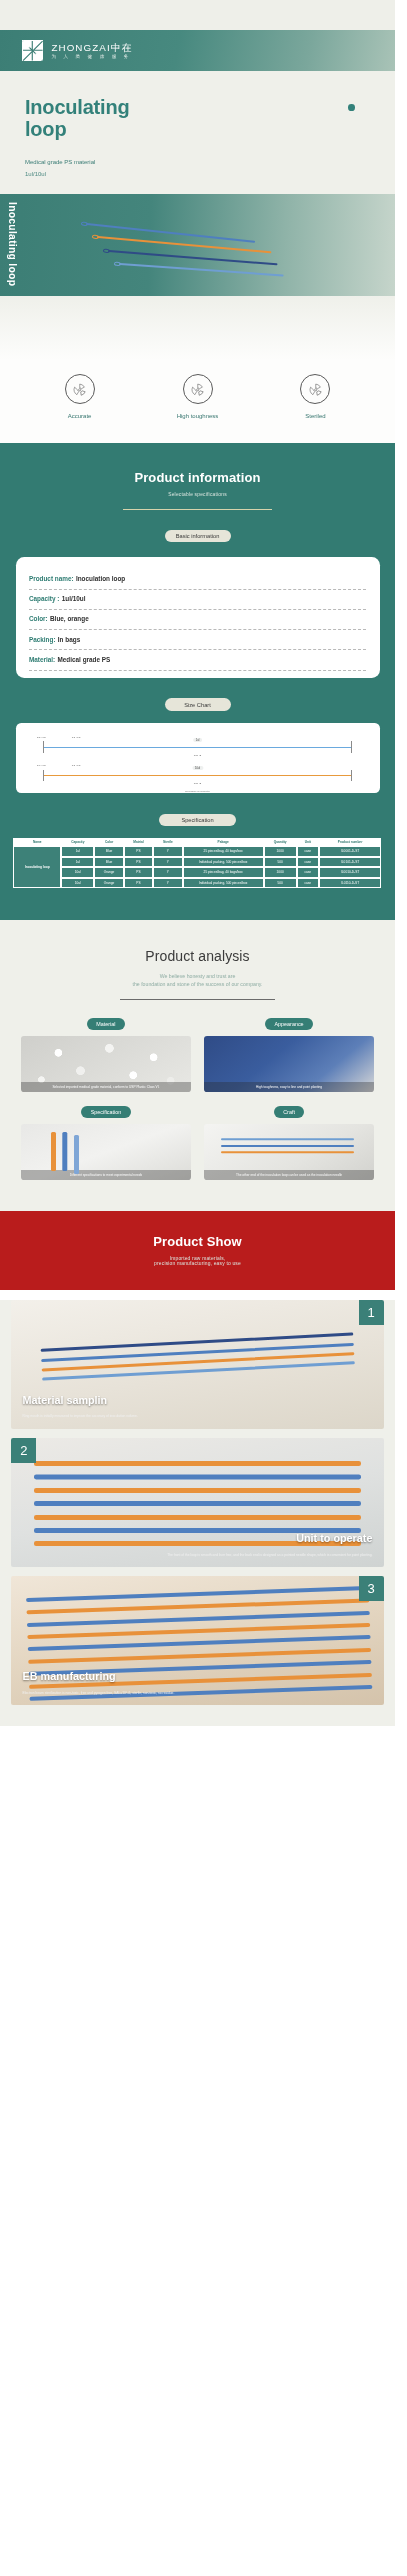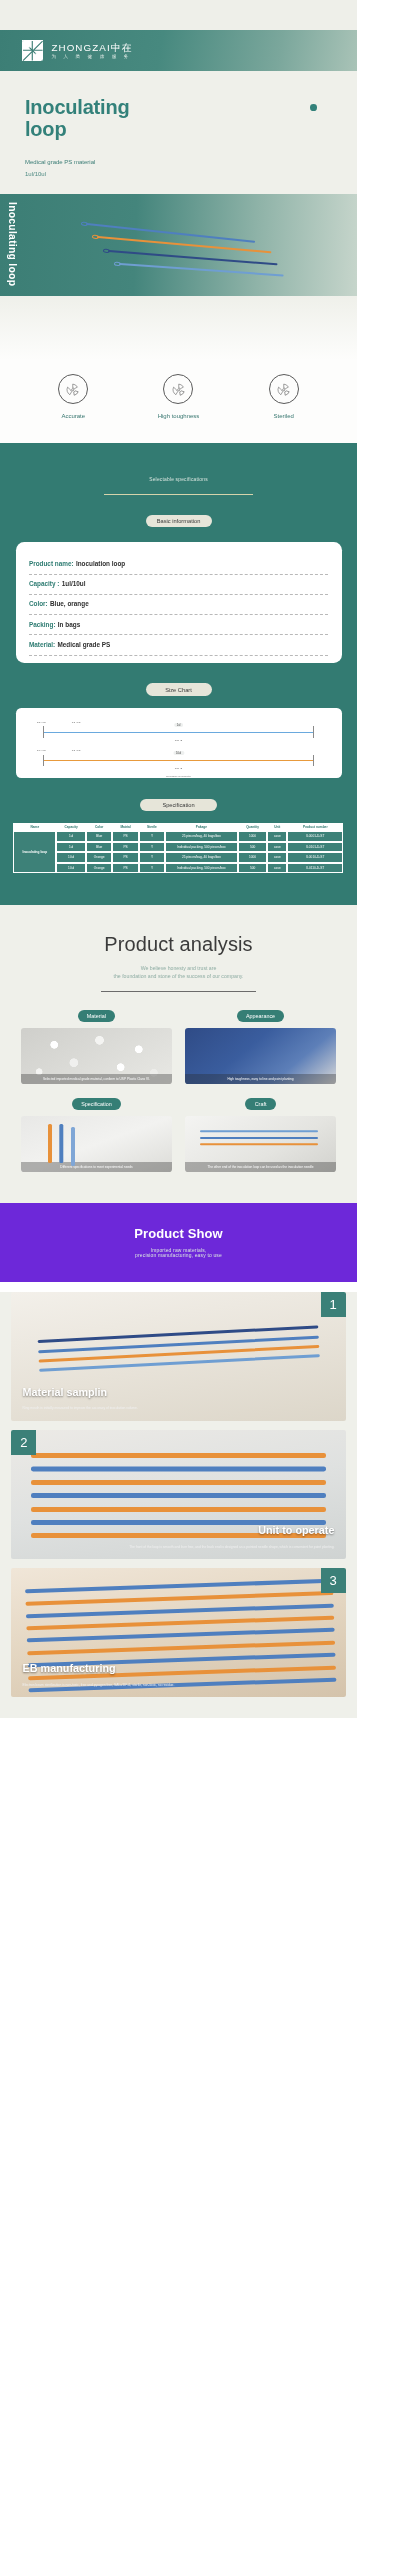--- a/index.html
+++ b/index.html
@@ -3,21 +3,21 @@
 <meta charset="utf-8">
 <style>
   * { margin:0; padding:0; box-sizing:border-box; }
   html,body { background:#ffffff; }
   body {
     width:407px;
     font-family:"Liberation Sans", sans-serif;
     color:#333;
     -webkit-font-smoothing:antialiased;
   }
-  .page { width:357px; position:relative; overflow:hidden; }
+  .page { width:395px; position:relative; overflow:hidden; }
 
   
   .topstrip { height:30px; background:#eeefe9; }
   .logobar {
     height:41px;
     background:linear-gradient(100deg,#3c7e75 0%,#47897f 45%,#7ba79c 78%,#a9c3b7 100%);
     display:flex; align-items:center;
   }
   .logo-wrap { display:flex; align-items:center; padding-left:21.6px; gap:8.2px; }
   .logo-mark { width:21.6px; height:21.6px; position:relative; }
@@ -144,21 +144,21 @@
   }
   .spectable td {
     background:#3d8178; padding:2.1px 0.5px; text-align:center; line-height:1.35;
     border:0.5px solid #ffffff;
   }
   .spectable td.namecell { font-weight:bold; }
 
   
   .analysis { background:#eff0ea; padding:28px 0 31px 0; }
   .sec-title-d {
-    text-align:center; font-size:20px; color:#3b3b3b; font-weight:400;
+    text-align:center; font-size:14px; color:#3b3b3b; font-weight:400;
     letter-spacing:0.1px;
   }
   .sec-sub-d {
     text-align:center; color:#8fada4; font-size:5.2px; margin-top:7.2px; line-height:1.65;
   }
   .rule-dark { width:155px; height:0.5px; background:#6b6b6b; margin:10.3px auto 0 auto; }
   .agrid {
     display:grid; grid-template-columns:1fr 1fr; gap:13.4px 12.4px;
     padding:18.5px 20.6px 0 20.6px;
   }
@@ -193,21 +193,21 @@
   }
   .ph-needle { background:linear-gradient(150deg,#f4f4f2 0%,#e4e4e0 60%,#d2d2ce 100%); position:relative; }
   .ph-needle::after {
     content:""; position:absolute; left:10%; top:38%; width:78%; height:1.5px;
     background:#4f7fbf; border-radius:1px;
     box-shadow:0 6.2px 0 #e8913a, 0 -6.7px 0 #6f9ed2;
   }
 
   
   .show { background:#eff0ea; padding:0 0 20.6px 0; }
-  .showhead { background:#6d28d9; padding:23px 0 24px 0; }
+  .showhead { background:#b91c1c; padding:23px 0 24px 0; }
   .shownum-block { margin:0 11.3px; position:relative; }
   .showimg {
     position:relative; height:129px; border-radius:2.1px; overflow:hidden;
     margin-top:9.3px;
   }
   .si1 { background:linear-gradient(170deg,#f3f0ea 0%,#e7e2d8 55%,#dcd6c9 100%); }
   .si2 { background:linear-gradient(170deg,#eceae6 0%,#dfe1e0 50%,#cfd3d2 100%); }
   .si3 { background:linear-gradient(170deg,#f0e6d8 0%,#e3d5c0 50%,#d4c3ab 100%); }
   .si1::after {
     content:""; position:absolute; left:8%; top:40%; width:84%; height:2.6px;
@@ -330,20 +330,21 @@
           <path d="M15 4 A11 11 0 0 1 24 10 L18 13 A4.6 4.6 0 0 0 15 11.4 Z" fill="none" stroke="#4a4a4a" stroke-width="1"></path>
           <path d="M24.5 21 A11 11 0 0 1 15.5 26 L16 19.5 A4.6 4.6 0 0 0 19 18 Z" fill="none" stroke="#4a4a4a" stroke-width="1" transform="rotate(-12 15 15)"></path>
           <path d="M5 10 A11 11 0 0 0 9.5 24.5 L13 18.5 A4.6 4.6 0 0 1 11.2 15.8 Z" fill="none" stroke="#4a4a4a" stroke-width="1"></path>
         </svg>
       </div>
       <div class="feature-label">Steriled</div>
     </div>
   </div>
 
   <div class="greensec">
+    <div class="sec-title-w">Product information</div>
     <div class="sec-sub-w">Selectable specifications</div>
     <div class="rule-cream"></div>
 
     <div class="pill">Basic information</div>
 
     <div class="infocard">
       <div class="inforow">
         <span class="k">Product name:</span>
         <span class="v">Inoculation loop</span>
       </div>

